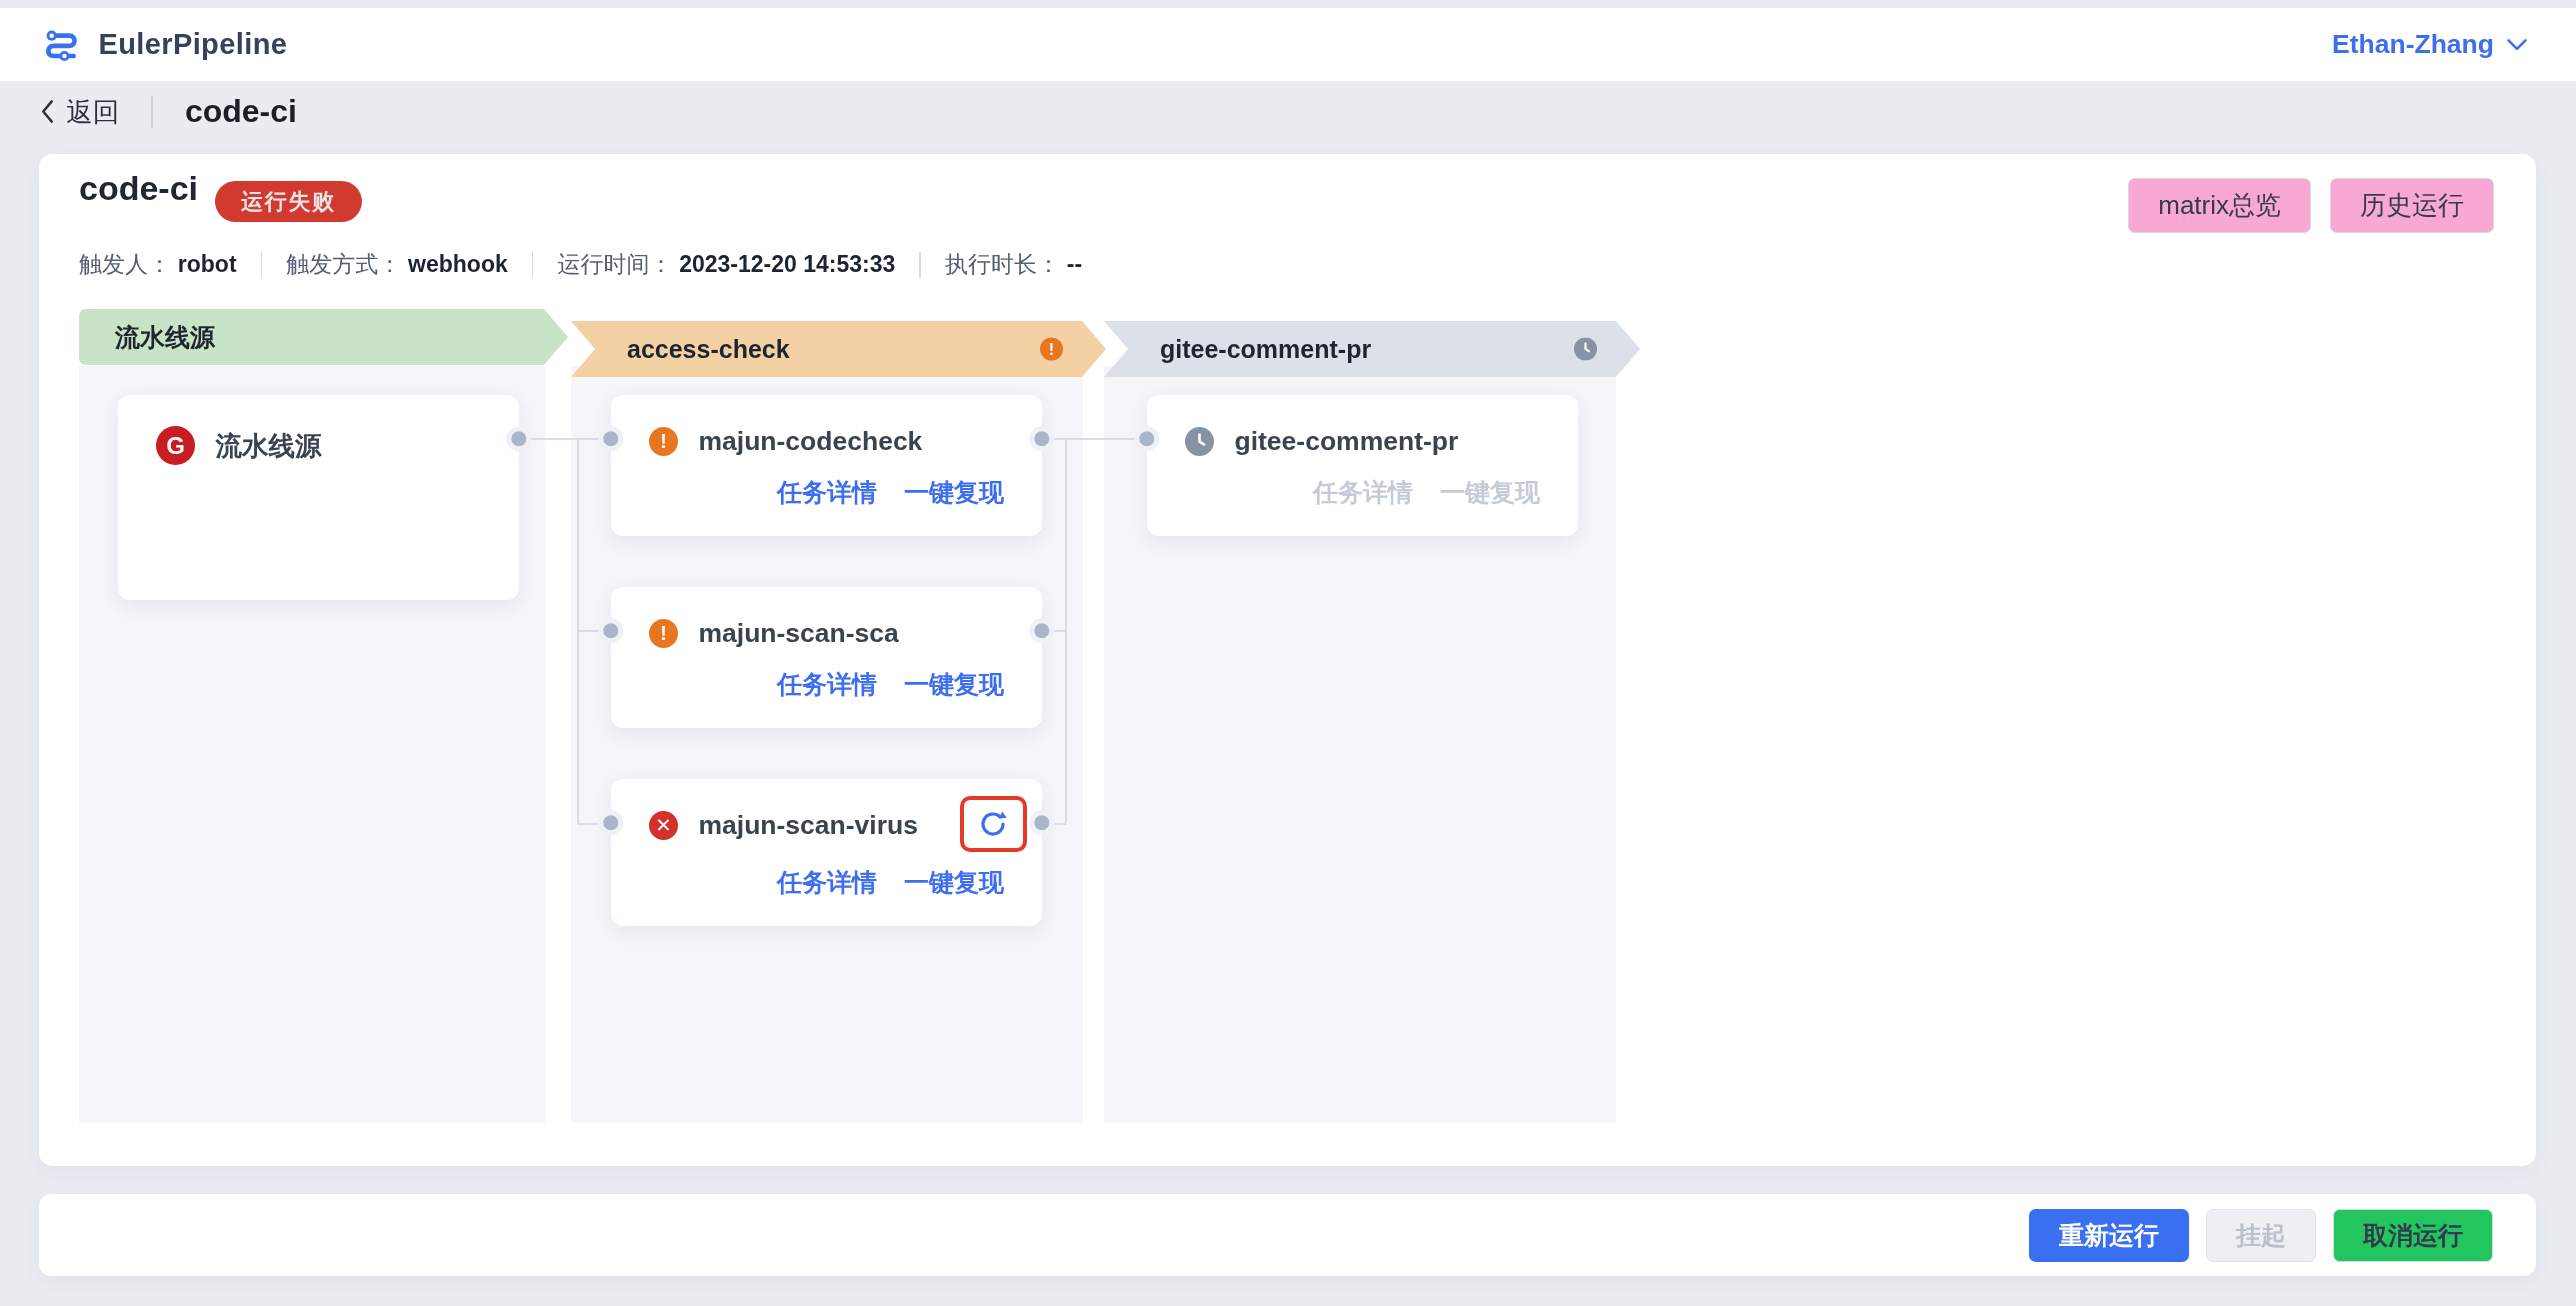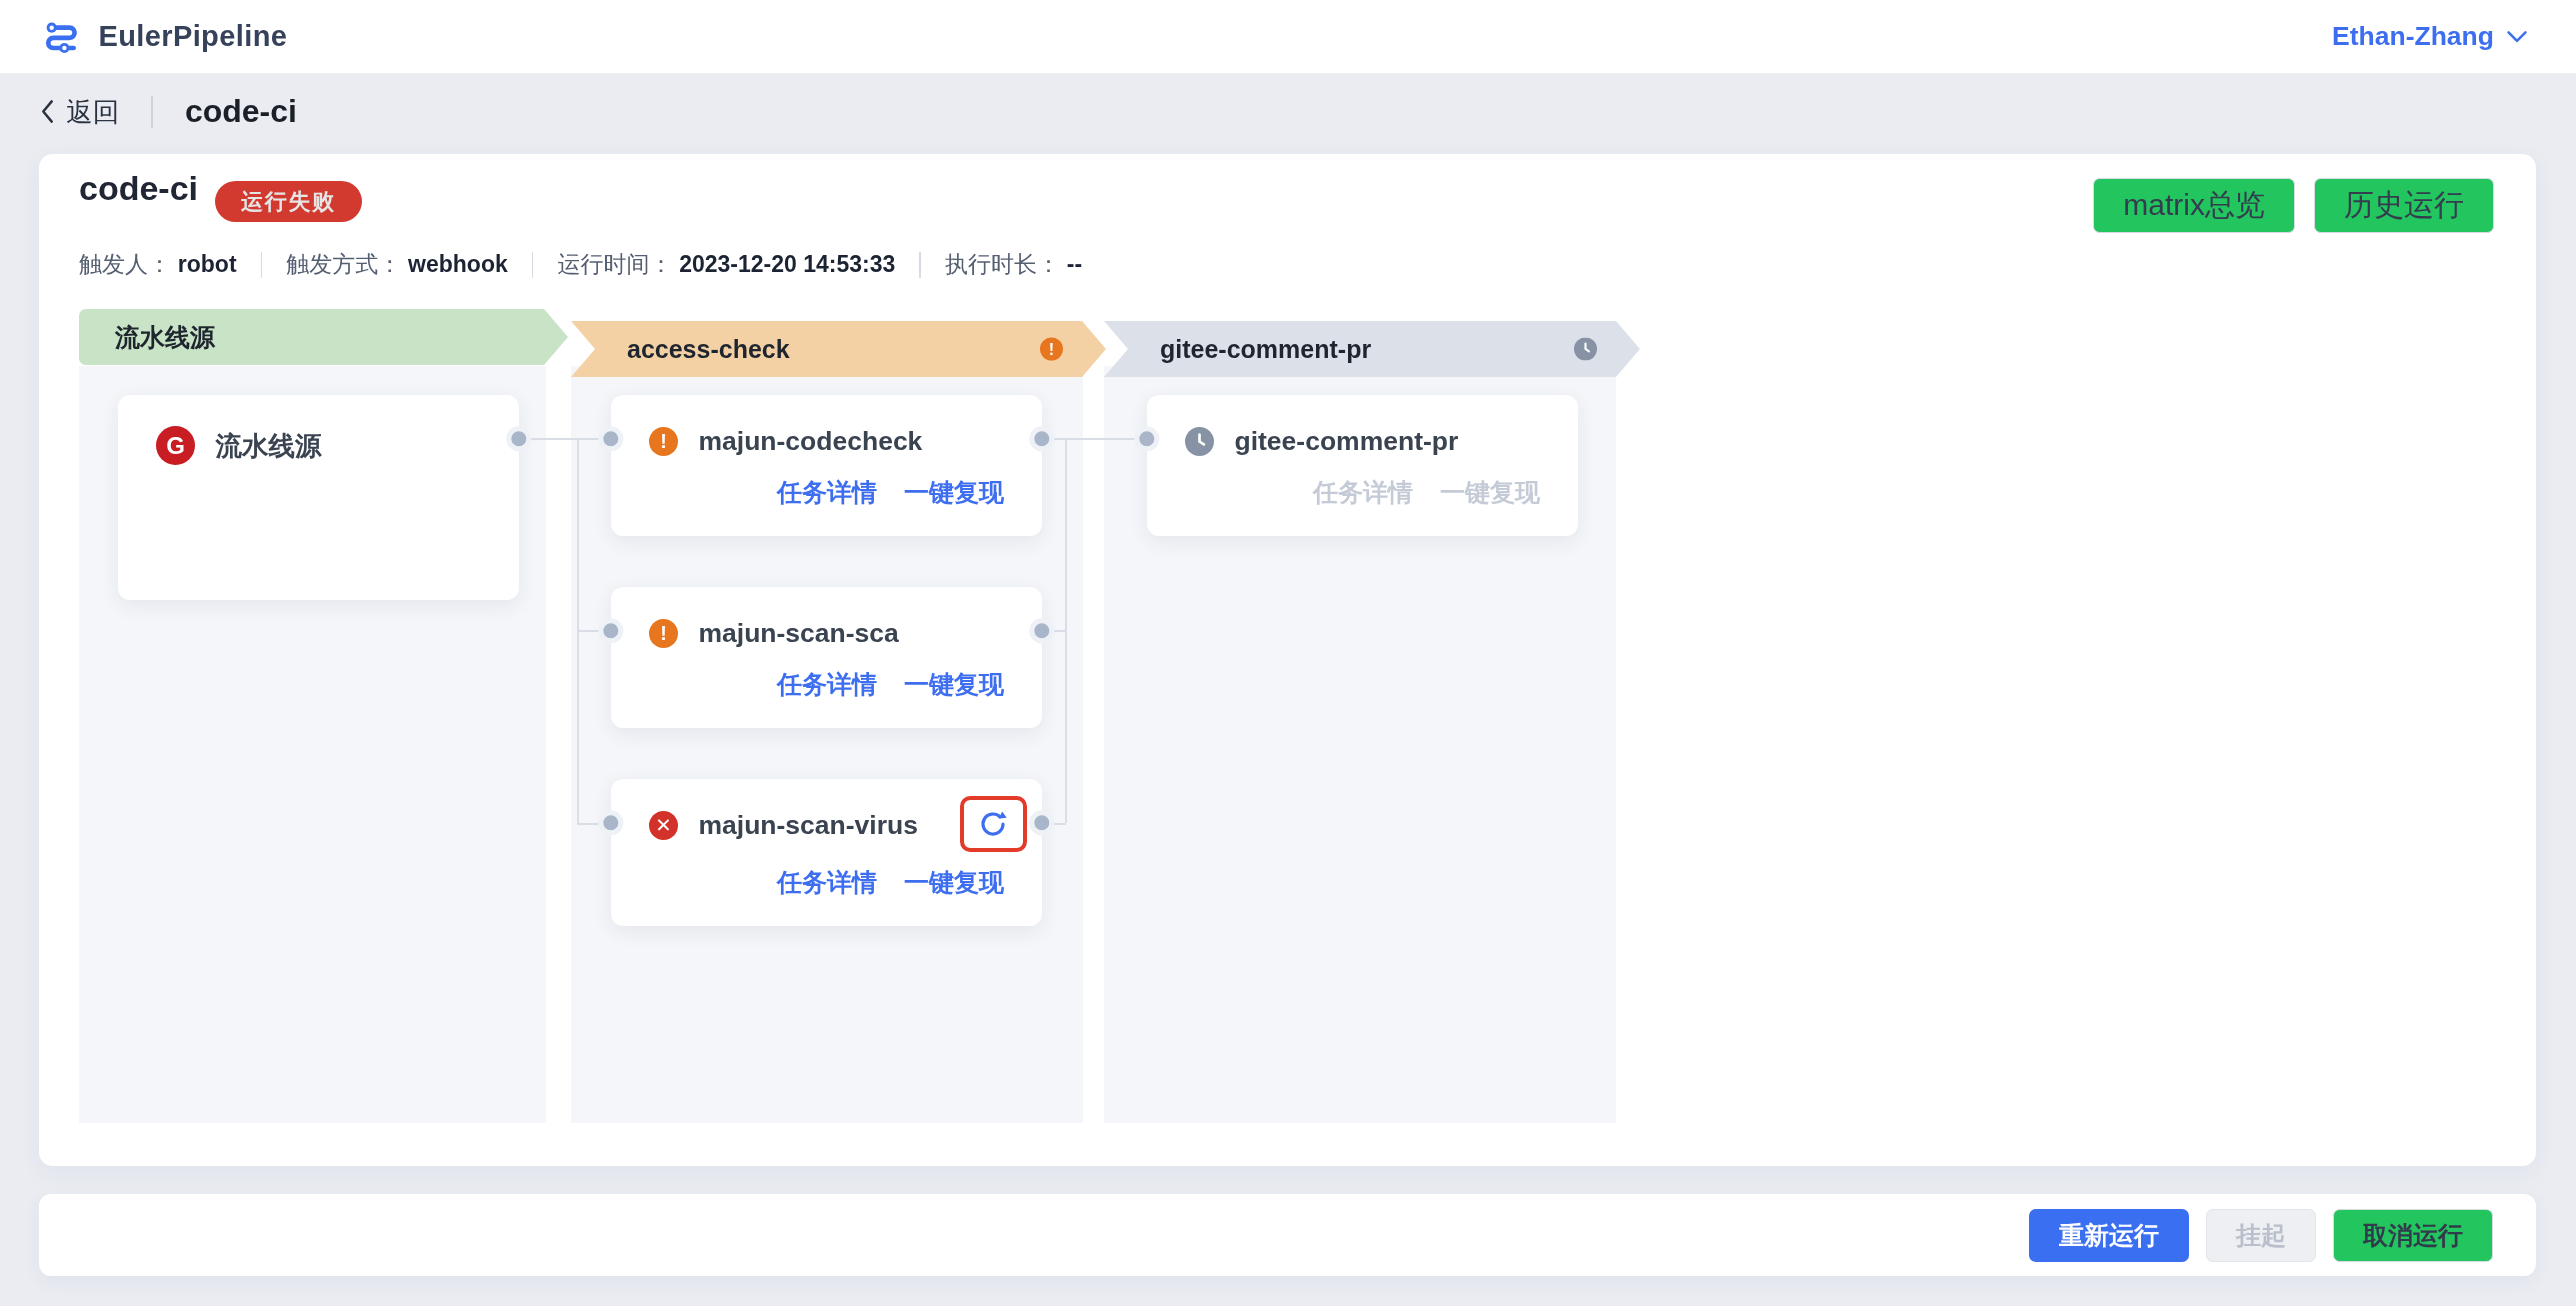--- a/index.html
+++ b/index.html
@@ -5,21 +5,21 @@
   * { margin:0; padding:0; box-sizing:border-box; }
   html,body { width:2576px; height:1307px; }
   body {
     font-family:"Liberation Sans","DejaVu Sans",sans-serif;
     background:#eaecf2; color:#232b3a; overflow:hidden;
     -webkit-font-smoothing:antialiased;
   }
   .page { position:relative; width:2576px; height:1307px; }
 
   
-  .topbar { position:absolute; left:0; top:0; width:2576px; height:74px;
+  .topbar { position:absolute; left:0; top:8px; width:2576px; height:74px;
     background:#ffffff; border-bottom:0.9px solid #eef0f4;
     display:flex; align-items:center; padding:0 48px 0 39px; z-index:10; }
   .brand { display:flex; align-items:center; gap:15.4px; }
   .brand-name { font-size:29px; font-weight:700; color:#36415a; letter-spacing:0.4px; }
   .user-menu { margin-left:auto; display:flex; align-items:center; gap:12px;
     color:#3d6ef0; font-size:26.5px; font-weight:700; cursor:pointer; }
 
   
   .crumb { position:absolute; left:0; top:74px; width:2576px; height:75px;
     display:flex; align-items:center; padding:7px 39px; }
@@ -29,22 +29,22 @@
   .crumb-title { font-size:32px; font-weight:700; color:#1a1f28; }
 
   
   .main-card { position:absolute; left:39px; top:154px; width:2497px; height:1012px;
     background:#ffffff; border-radius:13.7px; box-shadow:0 6.8px 24px rgba(40,60,100,.05); }
   .run-title { position:absolute; left:79px; top:169px; font-size:34px; font-weight:700; color:#202634; z-index:3; }
   .status-badge { position:absolute; left:215px; top:181px; height:41px; padding:0 26px;
     background:#d23a30; color:#e5e5e5; font-size:22px; font-weight:700; letter-spacing:1.7px;
     border-radius:20.5px; display:flex; align-items:center; z-index:3; }
   .head-actions { position:absolute; right:82px; top:178px; display:flex; gap:19px; z-index:3; }
-  .btn-outline { height:55px; padding:0 29px; background:#22c55e; border:1.7px solid #d6dae2;
-    border-radius:6.8px; font-size:30px; color:#333d4e; font-weight:500;
+  .btn-outline { height:55px; padding:0 29px; background:#f9a8d4; border:1.7px solid #d6dae2;
+    border-radius:6.8px; font-size:26px; color:#333d4e; font-weight:500;
     display:flex; align-items:center; cursor:pointer; }
   .meta-row { position:absolute; left:79px; top:249px; display:flex; align-items:center;
     font-size:23px; z-index:3; }
   .meta-label { color:#555f72; }
   .meta-value { color:#1c2433; font-weight:700; margin-left:6.8px; }
   .meta-sep { width:1.7px; height:26px; background:#d6dae2; margin:0 24px; }
 
   
   .stage-hdr { position:absolute; top:309px; height:56px; display:flex; align-items:center;
     font-size:25px; font-weight:700; color:#1e252e; z-index:2; }

